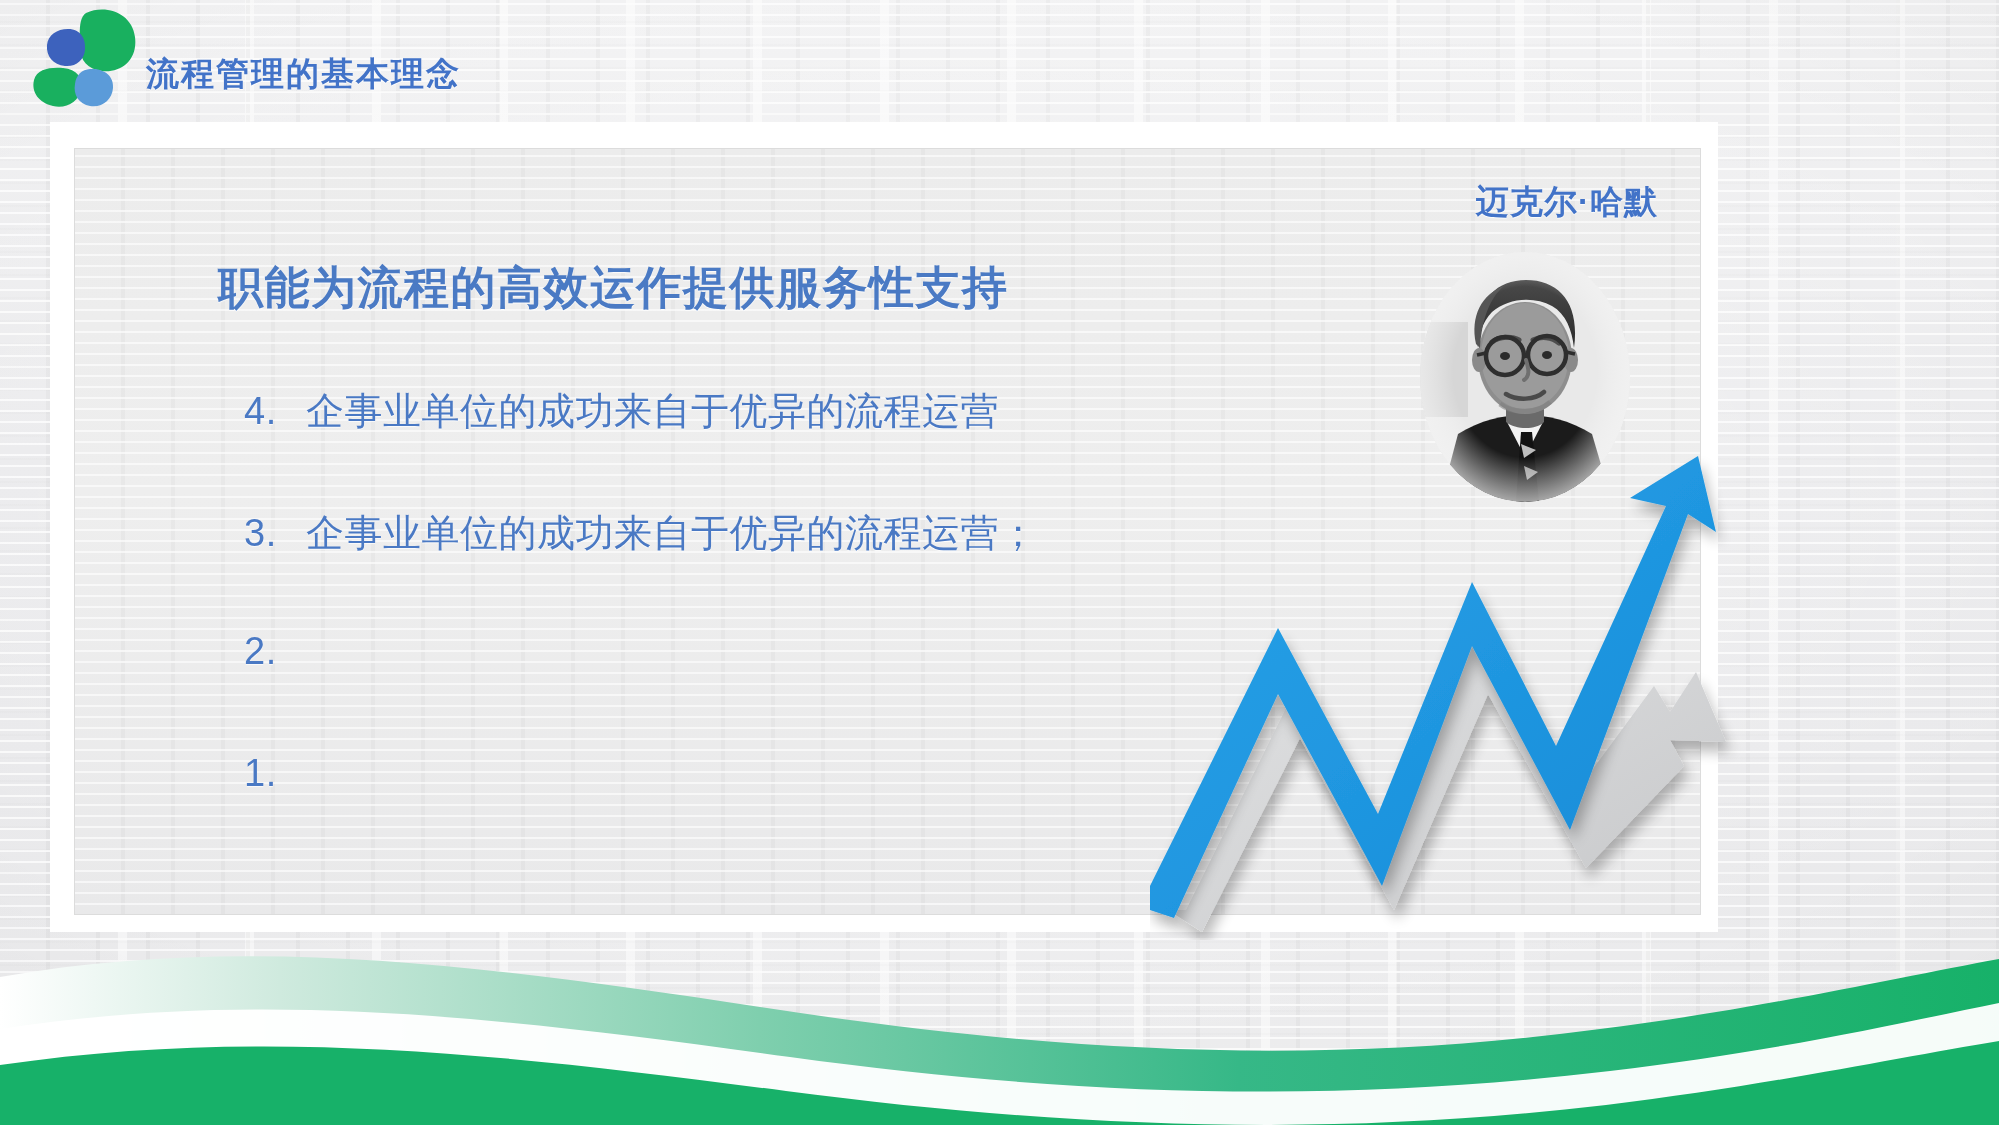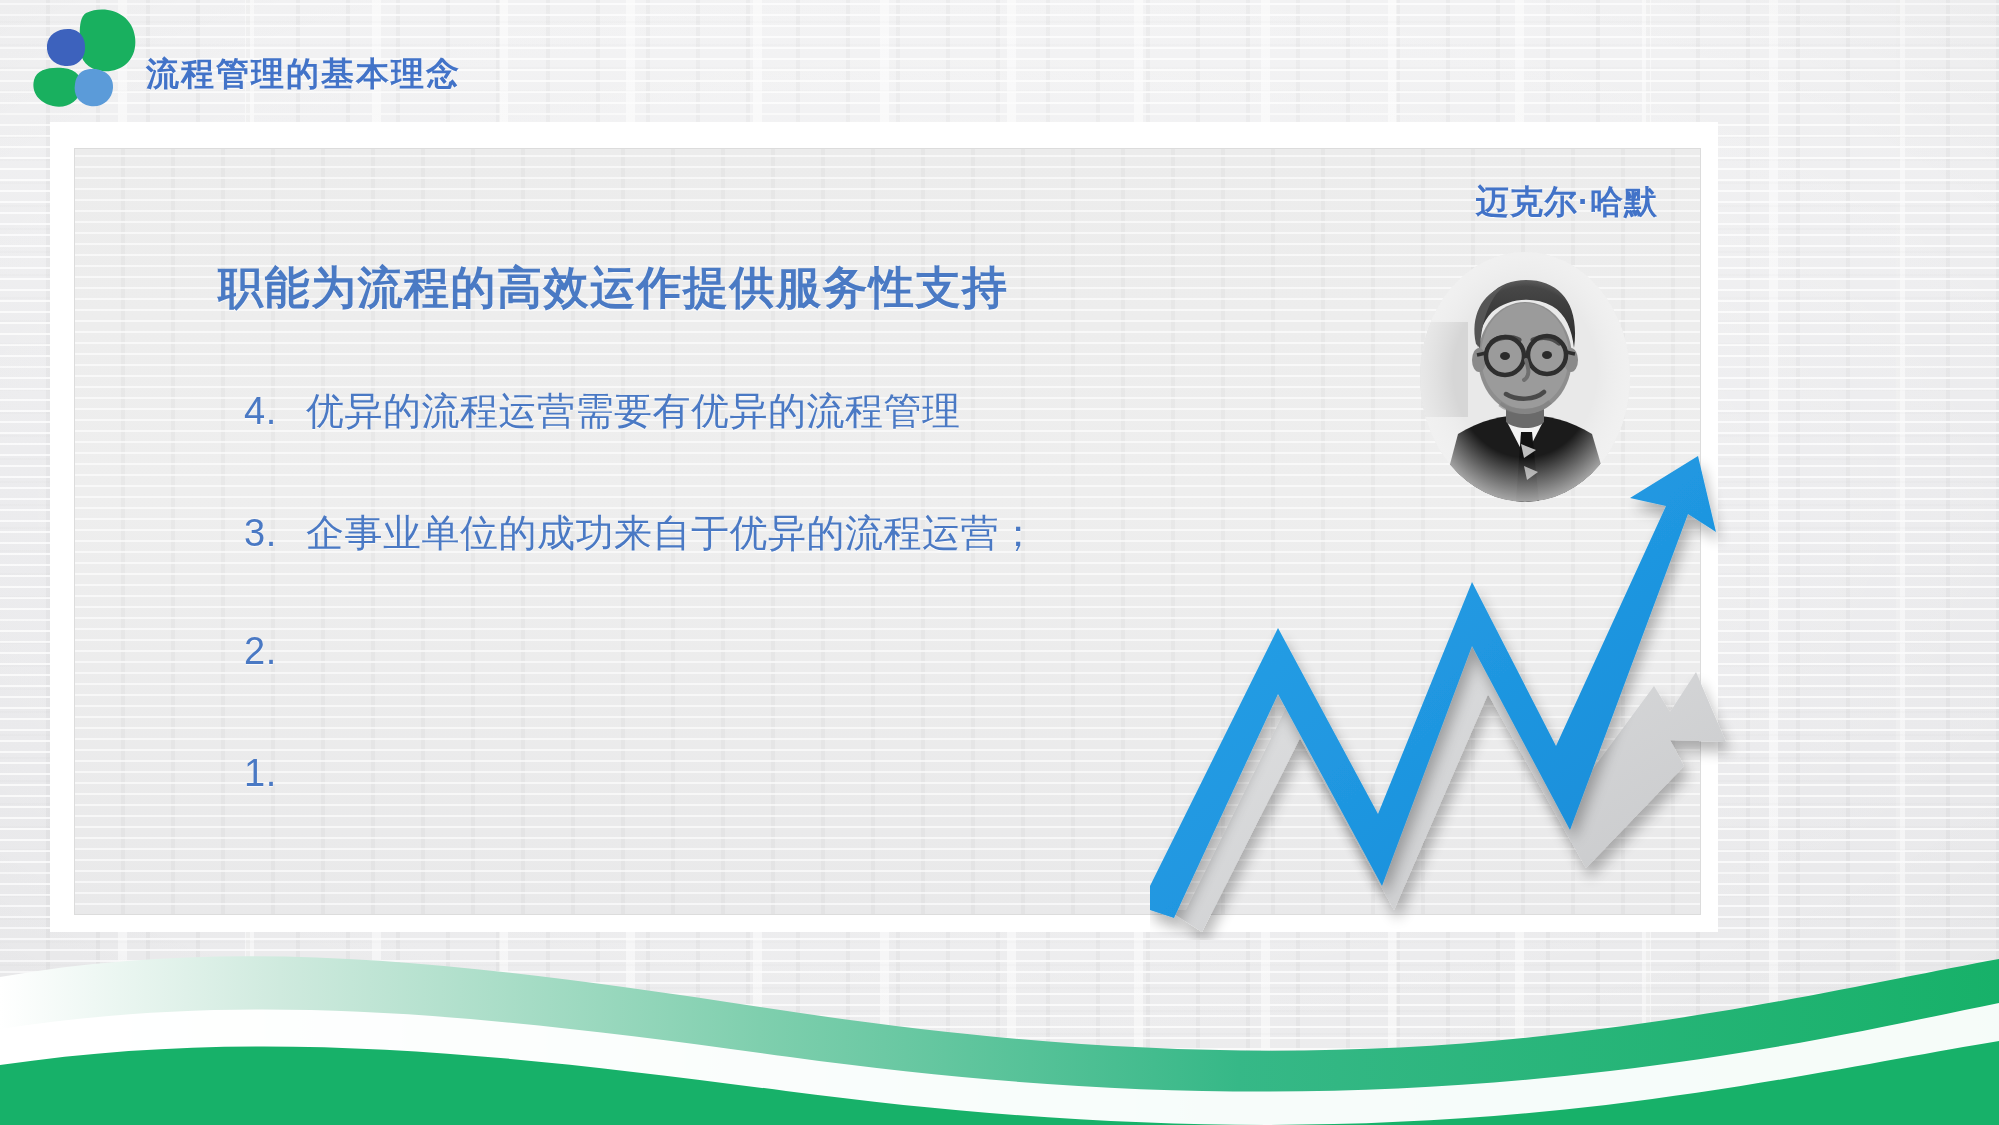--- a/index.html
+++ b/index.html
@@ -260,21 +260,21 @@
     <div class="panel-tex"></div>
   </div>
 
   <div class="content">
 
     <div class="headline">职能为流程的高效运作提供服务性支持</div>
 
     <div class="bullet-list">
       <div class="bullet-row">
         <span class="bullet-num">4.</span>
-        <span class="bullet-text">优异的流程运营需要有优异的流程管理</span>
+        <span class="bullet-text">企事业单位的成功来自于优异的流程运营</span>
       </div>
       <div class="bullet-row">
         <span class="bullet-num">3.</span>
         <span class="bullet-text">企事业单位的成功来自于优异的流程运营；</span>
       </div>
       <div class="bullet-row">
         <span class="bullet-num">2.</span>
       </div>
       <div class="bullet-row">
         <span class="bullet-num">1.</span>

